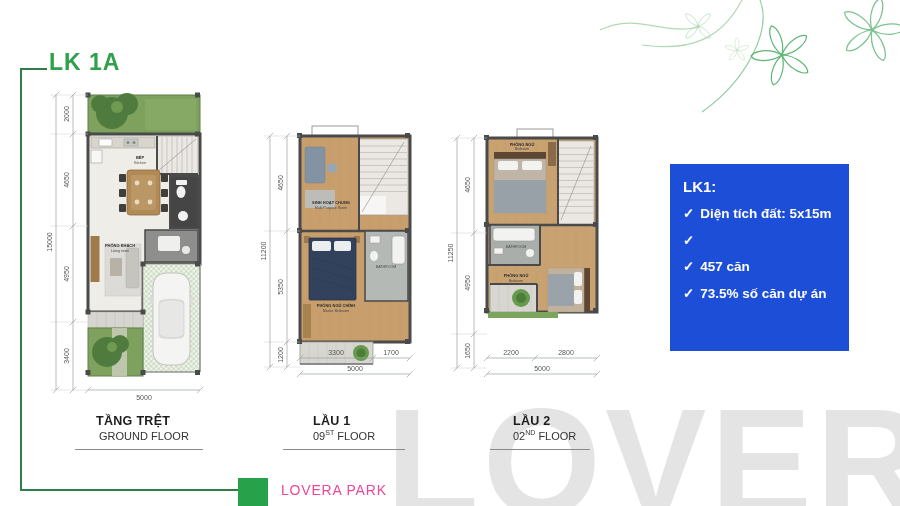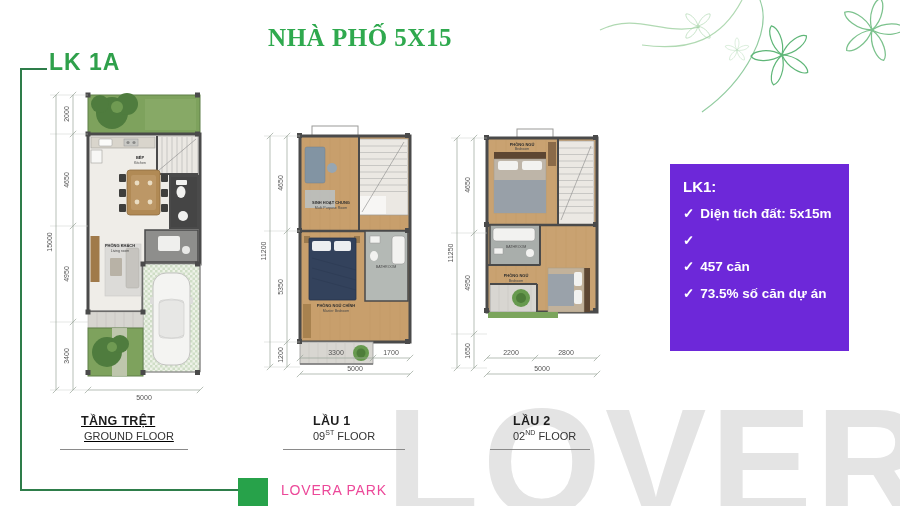--- a/index.html
+++ b/index.html
@@ -25,43 +25,42 @@
               font:500 14px "Liberation Sans",sans-serif;color:#ec4899;letter-spacing:.8px;}
   
   .plansvg{position:absolute;left:0;top:0;z-index:2;}
   
   .flabel{position:absolute;top:414px;z-index:3;border-bottom:1px solid #8a8a8a;
           padding:0 0 7px 0;box-sizing:border-box;}
   .fvi{font:700 12.5px "Liberation Sans",sans-serif;color:#1c1c1c;letter-spacing:.3px;}
   .fen{font:400 11px "Liberation Sans",sans-serif;color:#333;margin-top:1px;}
   .fen sup{font-size:7px;vertical-align:super;}
   .frest{margin-left:3px;}
-  .fl-0{left:60px;width:128px;text-decoration:underline;}  .fl-0 .fvi,.fl-0 .fen{margin-left:21px;}
+  .fl-0{left:75px;width:128px;}  .fl-0 .fvi,.fl-0 .fen{margin-left:21px;}
   .fl-1{left:283px;width:122px;} .fl-1 .fvi,.fl-1 .fen{margin-left:30px;}
   .fl-2{left:490px;width:100px;} .fl-2 .fvi,.fl-2 .fen{padding-left:23px;}
   
   .infobox{position:absolute;left:670px;top:164px;width:179px;height:187px;z-index:3;
-           background:#6d28d9;color:#fff;box-sizing:border-box;padding:14px 4px 0 13px;}
+           background:#1d4ed8;color:#fff;box-sizing:border-box;padding:14px 4px 0 13px;}
   .ib-h{font:700 15px "Liberation Sans",sans-serif;margin:0 0 10px 0;}
   .ib-row{display:flex;gap:6px;font:700 13.5px "Liberation Sans",sans-serif;
           line-height:1.3;margin-bottom:9px;}
   .ib-check{flex:0 0 11px;}
   
   .dim{font:7px "Liberation Sans",sans-serif;fill:#555;text-anchor:middle;}
   .rlb{font:700 4px "Liberation Sans",sans-serif;fill:#2d2d2d;text-anchor:middle;}
   .rls{font:3.6px "Liberation Sans",sans-serif;fill:#4a4a4a;text-anchor:middle;}
 </style>
 </head>
 <body>
 
 <div class="canvas">
 
   <div class="watermark">LOVERA</div>
 
-  <div class="title">NHÀ PHỐ 5X15</div>
 
   <div class="unit-label">LK 1A</div>
   <div class="br br-h1"></div>
   <div class="br br-v"></div>
   <div class="br br-h2"></div>
 
   <div class="brand-square"></div>
   <div class="brand-text">LOVERA PARK</div>
 
   <svg class="plansvg" width="900" height="506" viewBox="0 0 900 506">

